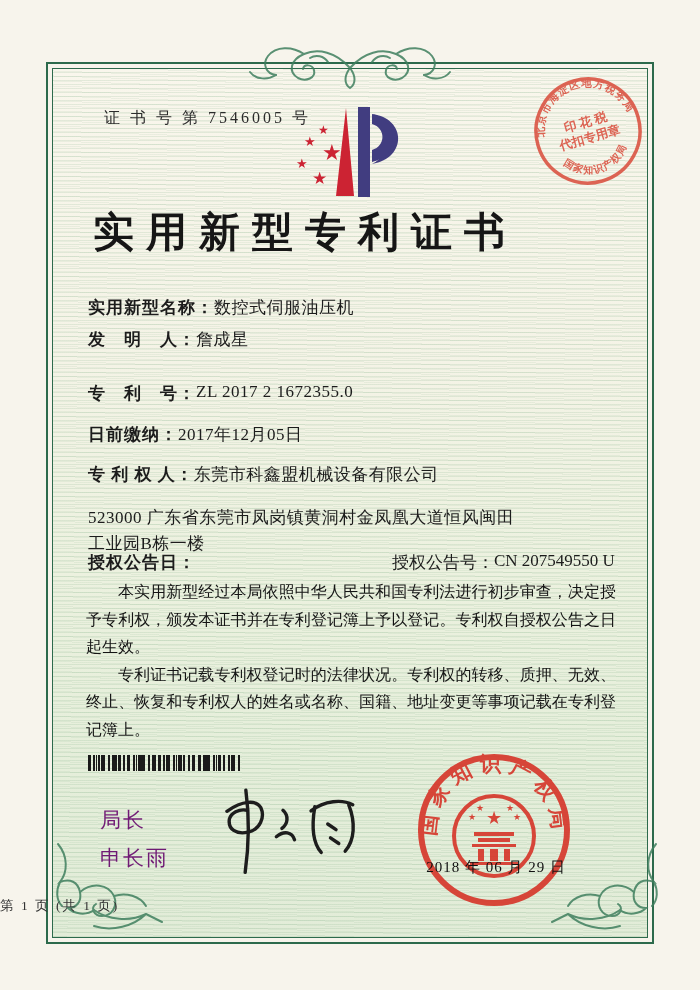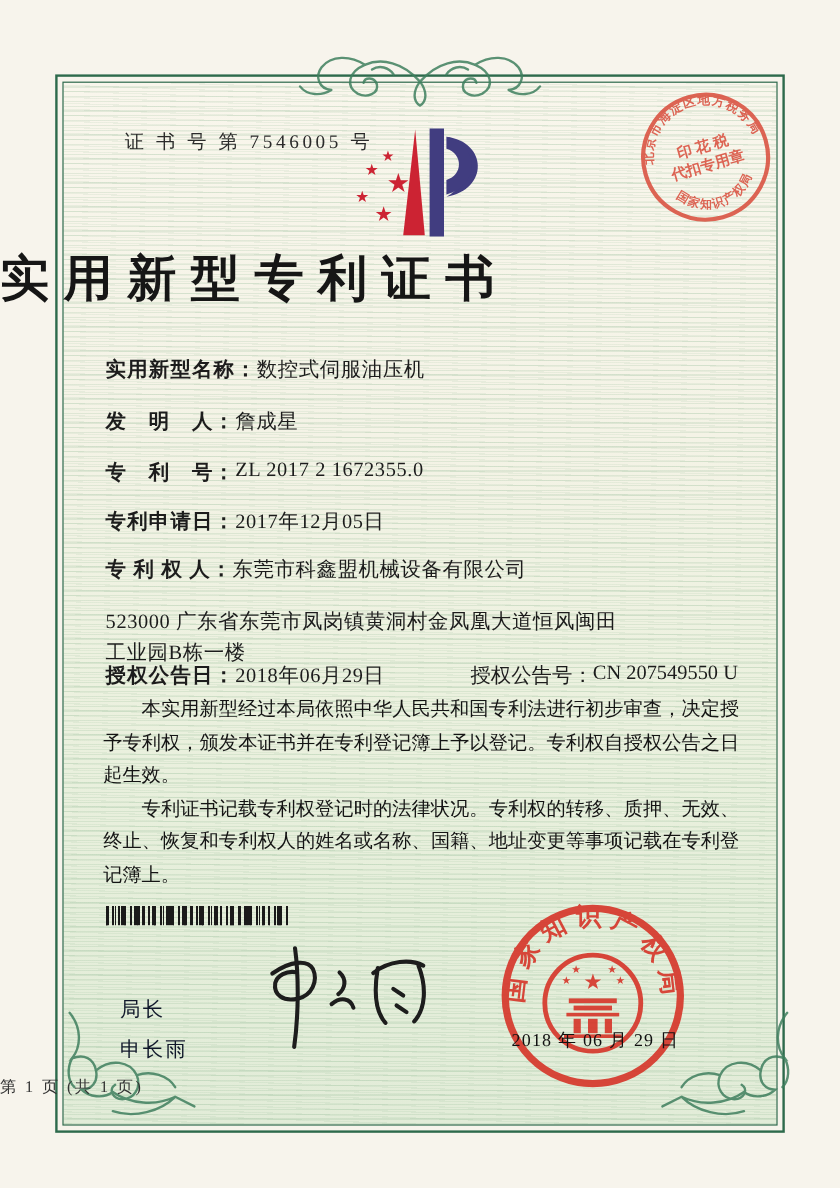--- a/index.html
+++ b/index.html
@@ -30,49 +30,49 @@
 
   .cert-no {
     position:absolute; left:104px; top:108px;
     font-size:16px; letter-spacing:3px; color:#2b2b2b;
   }
 
   .logo { position:absolute; left:288px; top:102px; }
 
   .title {
     position:absolute; left:0; top:205px; width:610px;
-    font-size:41px; font-weight:700;
+    text-align:center; font-size:41px; font-weight:700;
     letter-spacing:12px; color:#161616;
   }
 
   .fields { position:absolute; left:88px; top:296px; width:540px; }
   .frow { position:absolute; left:0; display:flex; font-size:17px; color:#1c1c1c; }
   .frow .lab { font-weight:600; white-space:nowrap; letter-spacing:1px; }
   .frow .val { letter-spacing:.5px; }
-  .row1{top:0;justify-content:center;} .row2{top:44px;} .row3{top:86px;text-align:right;} .row4{top:127px;}
+  .row1{top:0;justify-content:center;} .row2{top:32px;} .row3{top:86px;text-align:right;} .row4{top:127px;}
   .row5{top:167px;} .row6{top:209px;} .row7{top:255px;}
   .addr-val { line-height:1.55; max-width:440px; }
   .grant-no { position:absolute; left:304px; top:255px; display:flex; font-size:17px; color:#1c1c1c; }
 
   .body-text {
     position:absolute; left:86px; top:578px; width:530px;
     font-size:16px; line-height:1.72; color:#141414;
     text-align:justify;
   }
   .body-text p { text-indent:2em; }
 
   .barcode {
     position:absolute; left:88px; top:755px; width:152px; height:16px;
     background:
       repeating-linear-gradient(90deg,#1a1a1a 0 2px,transparent 2px 5px),
       repeating-linear-gradient(90deg,#1a1a1a 0 1px,transparent 1px 8px),
       repeating-linear-gradient(90deg,#1a1a1a 0 3px,transparent 3px 13px);
   }
 
-  .signer { position:absolute; left:100px; top:806px; font-size:17px; color:#0f172a;margin-top:24px; }
+  .signer { position:absolute; left:100px; top:806px; font-size:21px; color:#701a75; }
   .signer div { margin-bottom:10px; letter-spacing:2px; }
   .signature { position:absolute; left:210px; top:782px; }
 
   .seal { position:absolute; left:412px; top:748px; opacity:.92; }
   .seal-date {
     position:absolute; left:426px; top:858px; width:140px;
     font-size:15px; letter-spacing:1px; color:#111; text-align:right;
   }
 
   .tax-stamp { position:absolute; left:531px; top:74px; opacity:.85; }
@@ -155,33 +155,32 @@
       </div>
       <div class="frow row2">
         <span class="lab">发　明　人：</span>
         <span class="val">詹成星</span>
       </div>
       <div class="frow row3">
         <span class="lab">专　利　号：</span>
         <span class="val">ZL 2017 2 1672355.0</span>
       </div>
       <div class="frow row4">
-        <span class="lab">专利申请日：</span>
+        <span class="lab">日前缴纳：</span>
         <span class="val">2017年12月05日</span>
       </div>
       <div class="frow row5">
         <span class="lab">专 利 权 人：</span>
         <span class="val">东莞市科鑫盟机械设备有限公司</span>
       </div>
       <div class="frow row6">
         <span class="val addr-val">523000 广东省东莞市凤岗镇黄洞村金凤凰大道恒风闽田 工业园B栋一楼</span>
       </div>
       <div class="frow row7">
         <span class="lab">授权公告日：</span>
-        <span class="val">2018年06月29日</span>
       </div>
       <div class="grant-no">
         <span class="lab">授权公告号：</span>
         <span class="val">CN 207549550 U</span>
       </div>
     </div>
 
     <div class="body-text">
       <p>本实用新型经过本局依照中华人民共和国专利法进行初步审查，决定授予专利权，颁发本证书并在专利登记簿上予以登记。专利权自授权公告之日起生效。</p>
       <p>专利证书记载专利权登记时的法律状况。专利权的转移、质押、无效、终止、恢复和专利权人的姓名或名称、国籍、地址变更等事项记载在专利登记簿上。</p>

